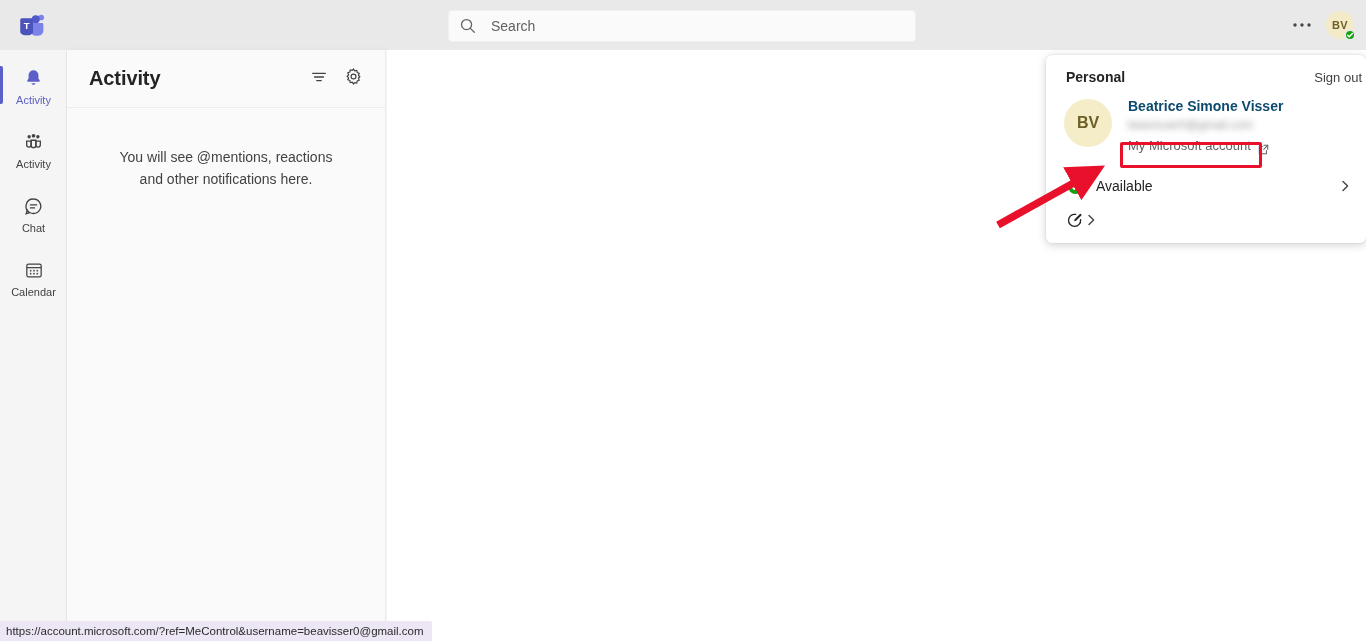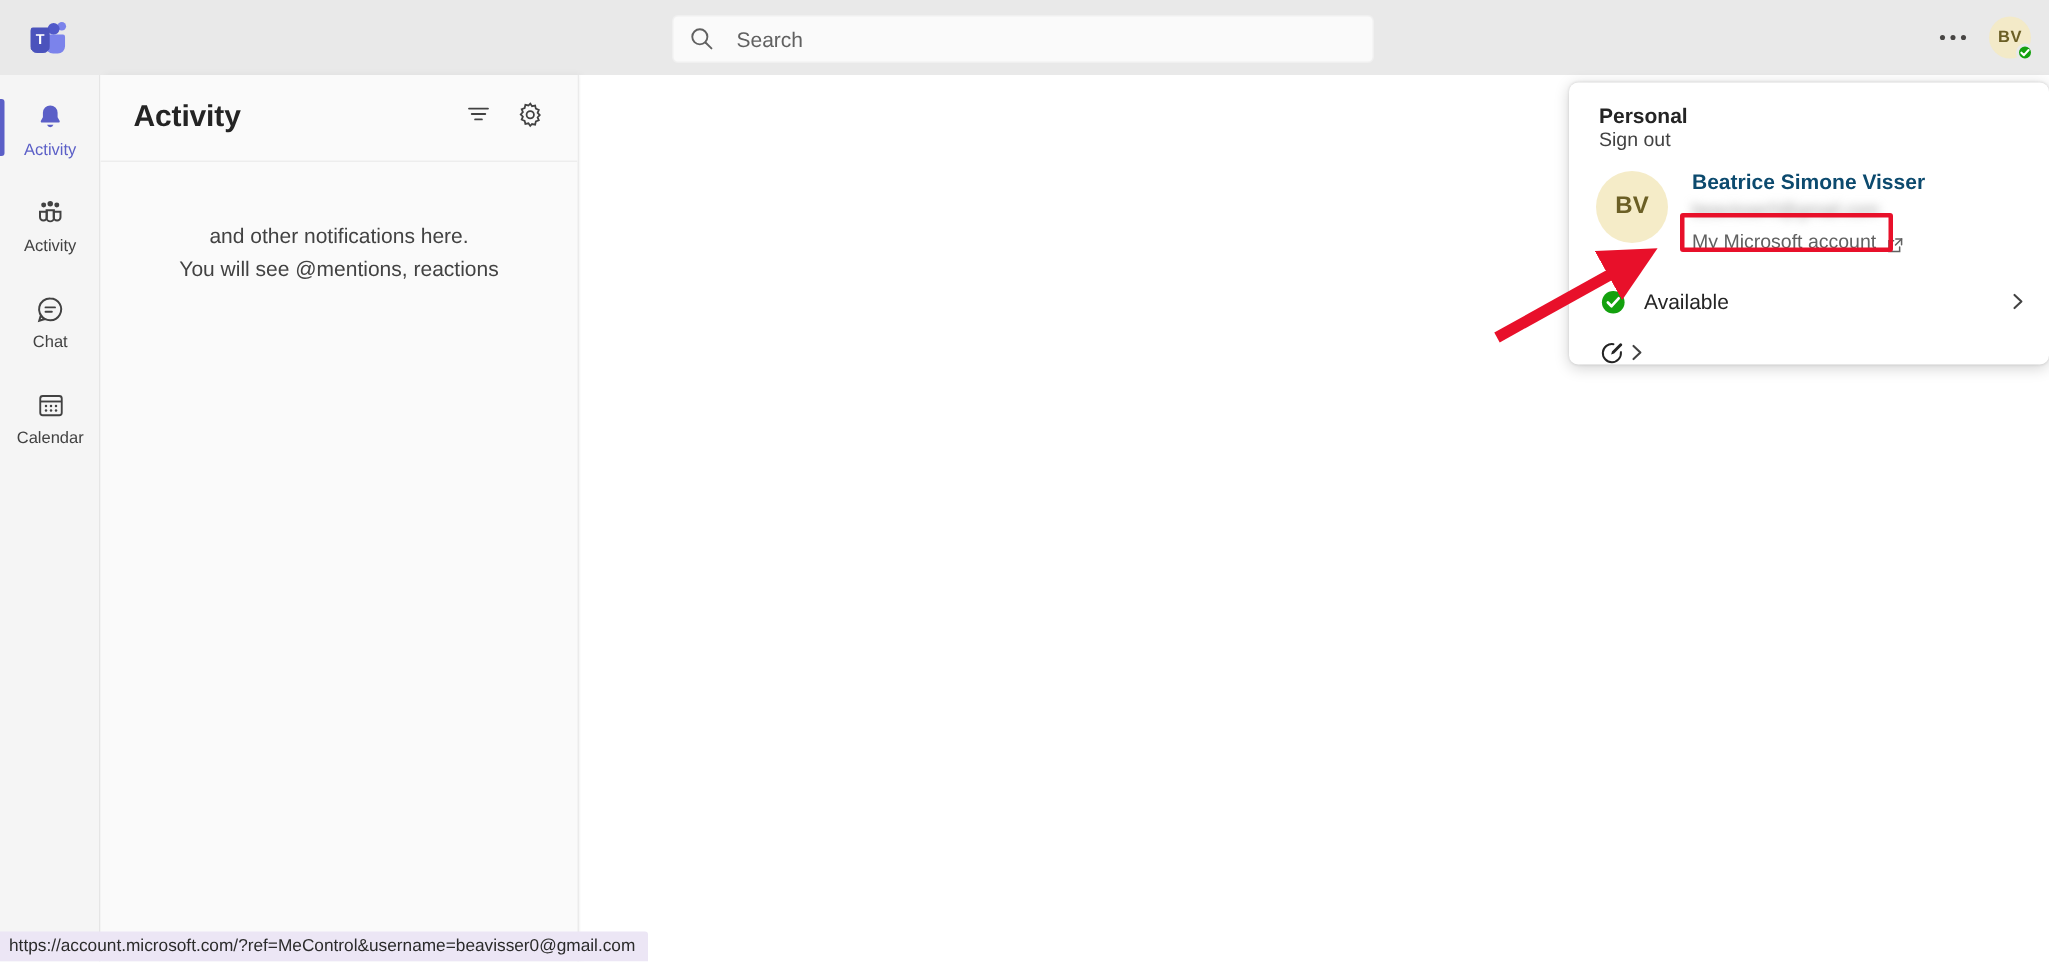--- a/index.html
+++ b/index.html
@@ -172,23 +172,22 @@
   .flyout {
     position: absolute;
     left: 1046px; top: 55px;
     width: 320px; height: 188px;
     background: #ffffff;
     border-radius: 6px;
     box-shadow: 0 2px 10px rgba(0,0,0,.18), 0 0 2px rgba(0,0,0,.12);
     overflow: visible;
   }
   .fly-head {
-    display: flex; align-items: flex-start;
-    padding: 14px 36px 0 20px;
-    flex-direction: column;
+    display: flex; align-items: flex-end;
+    padding: 14px 4px 0 20px;
   }
   .fly-head .personal {
     font-size: 14px; font-weight: 700; color: #242424;
     flex: 1 1 auto;
   }
   .fly-head .signout {
     font-size: 13px; color: #424242; cursor: pointer;
   }
   .fly-body {
     display: flex;
@@ -404,22 +403,22 @@
         <span>
           <svg viewBox="0 0 24 24" width="19" height="19" fill="none" stroke="#424242" stroke-width="1.5">
             <circle cx="12" cy="12" r="3.1"></circle>
             <path d="M12 2.6l1.5 2.2 2.6-.5.6 2.6 2.5 1-1 2.5 1.8 1.9-1.8 1.9 1 2.5-2.5 1-.6 2.6-2.6-.5L12 21.4l-1.5-2.2-2.6.5-.6-2.6-2.5-1 1-2.5L4 11.7l1.8-1.9-1-2.5 2.5-1 .6-2.6 2.6.5z"></path>
           </svg>
         </span>
       </div>
     </div>
 
     <div class="pane-empty">
+      <div>You will see @mentions, reactions</div>
       <div>and other notifications here.</div>
-      <div>You will see @mentions, reactions</div>
     </div>
   </div>
 
   <div class="main"></div>
 
   <div class="flyout">
 
     <div class="fly-head">
       <div class="personal">Personal</div>
       <div class="signout">Sign out</div>

